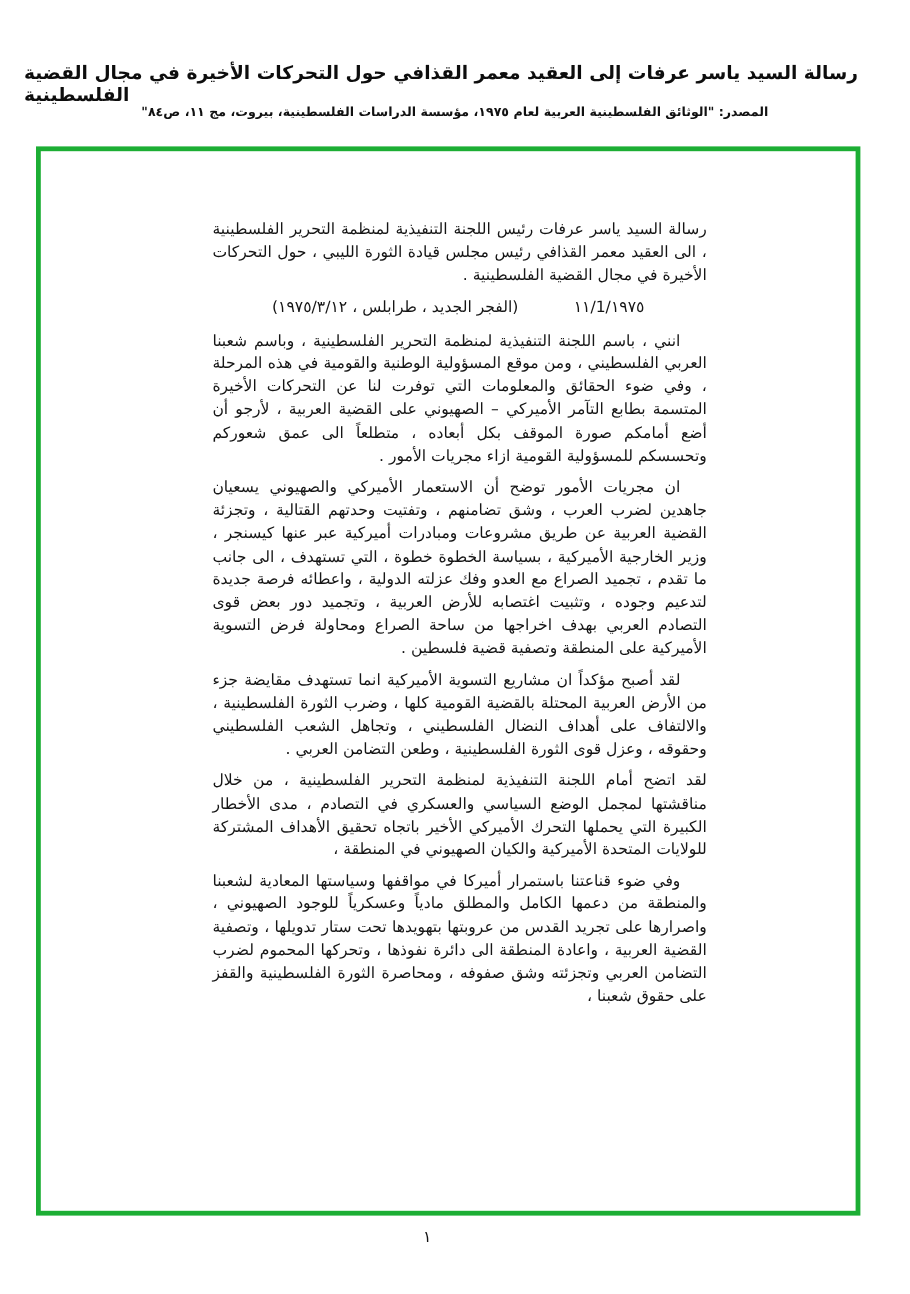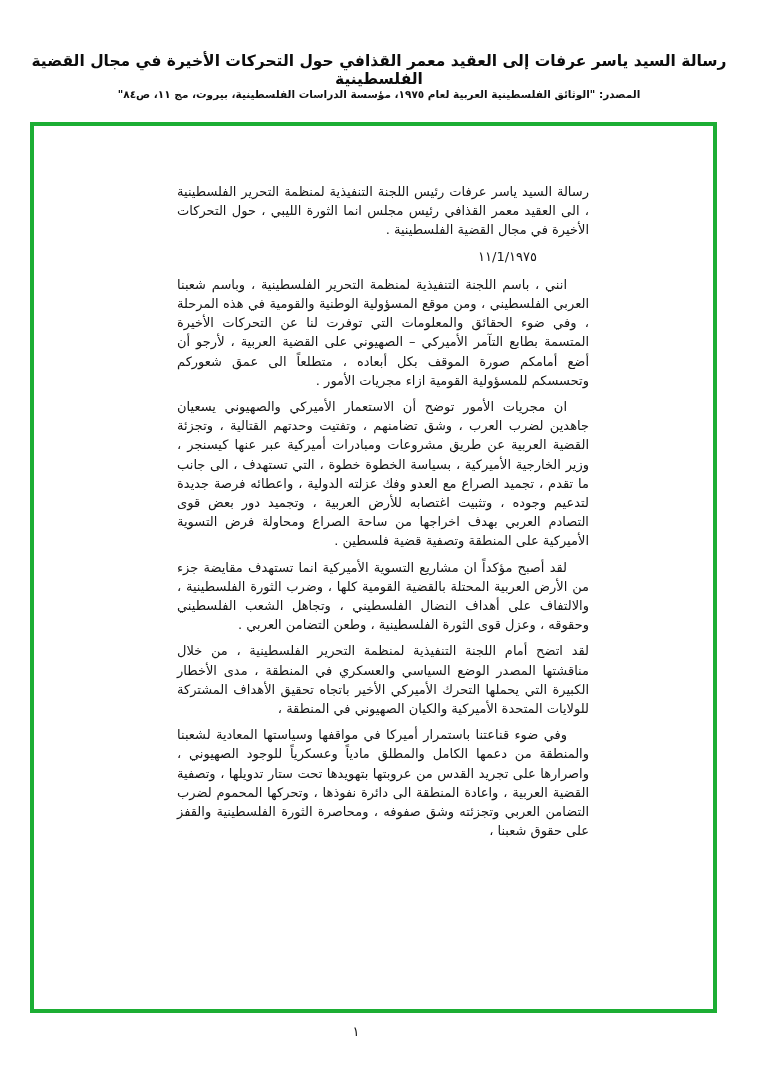--- a/index.html
+++ b/index.html
@@ -6,21 +6,21 @@
   body {
     width: 758px; height: 1078px;
     background: #ffffff;
     font-family: "DejaVu Sans", sans-serif;
     position: relative;
     overflow: hidden;
   }
   .header { position: absolute; top: 0; left: 0; width: 758px; direction: rtl; }
   .doc-title {
     position: absolute; top: 52px; left: 20px; right: 20px;
-    text-align: center; font-size: 15.5px; font-weight: bold; color: #0d0d0d;
+    text-align: left; font-size: 15.5px; font-weight: bold; color: #0d0d0d;
     direction: rtl; letter-spacing: 0;
   }
   .doc-source {
     position: absolute; top: 88px; left: 20px; right: 20px;
     text-align: center; font-size: 10.5px; font-weight: bold; color: #111;
     direction: rtl;
   }
   .green-box {
     position: absolute; left: 30px; top: 122px;
     width: 679px; height: 883px;
@@ -52,27 +52,28 @@
 </head>
 <body>
 
 <div class="header">
   <div class="doc-title">رسالة السيد ياسر عرفات إلى العقيد معمر القذافي حول التحركات الأخيرة في مجال القضية الفلسطينية</div>
   <div class="doc-source">المصدر: "الوثائق الفلسطينية العربية لعام ١٩٧٥، مؤسسة الدراسات الفلسطينية، بيروت، مج ١١، ص٨٤"</div>
 </div>
 
 <div class="green-box" style="border-color: rgb(28, 174, 52);">
   <div class="scan-area">
-    <p class="no-indent">رسالة السيد ياسر عرفات رئيس اللجنة التنفيذية لمنظمة التحرير الفلسطينية ، الى العقيد معمر القذافي رئيس مجلس انما الثورة الليبي ، حول التحركات الأخيرة في مجال القضية الفلسطينية .</p>
+    <p class="no-indent">رسالة السيد ياسر عرفات رئيس اللجنة التنفيذية لمنظمة التحرير الفلسطينية ، الى العقيد معمر القذافي رئيس مجلس قيادة الثورة الليبي ، حول التحركات الأخيرة في مجال القضية الفلسطينية .</p>
     <div class="date-row">
       <span>١٩٧٥/1/١١</span>
+      <span>(الفجر الجديد ، طرابلس ، ١٩٧٥/٣/١٢)</span>
     </div>
     <div id="paragraphs">
         <p>انني ، باسم اللجنة التنفيذية لمنظمة التحرير الفلسطينية ، وباسم شعبنا العربي الفلسطيني ، ومن موقع المسؤولية الوطنية والقومية في هذه المرحلة ، وفي ضوء الحقائق والمعلومات التي توفرت لنا عن التحركات الأخيرة المتسمة بطابع التآمر الأميركي – الصهيوني على القضية العربية ، لأرجو أن أضع أمامكم صورة الموقف بكل أبعاده ، متطلعاً الى عمق شعوركم وتحسسكم للمسؤولية القومية ازاء مجريات الأمور .</p>
         <p>ان مجريات الأمور توضح أن الاستعمار الأميركي والصهيوني يسعيان جاهدين لضرب العرب ، وشق تضامنهم ، وتفتيت وحدتهم القتالية ، وتجزئة القضية العربية عن طريق مشروعات ومبادرات أميركية عبر عنها كيسنجر ، وزير الخارجية الأميركية ، بسياسة الخطوة خطوة ، التي تستهدف ، الى جانب ما تقدم ، تجميد الصراع مع العدو وفك عزلته الدولية ، واعطائه فرصة جديدة لتدعيم وجوده ، وتثبيت اغتصابه للأرض العربية ، وتجميد دور بعض قوى التصادم العربي بهدف اخراجها من ساحة الصراع ومحاولة فرض التسوية الأميركية على المنطقة وتصفية قضية فلسطين .</p>
         <p>لقد أصبح مؤكداً ان مشاريع التسوية الأميركية انما تستهدف مقايضة جزء من الأرض العربية المحتلة بالقضية القومية كلها ، وضرب الثورة الفلسطينية ، والالتفاف على أهداف النضال الفلسطيني ، وتجاهل الشعب الفلسطيني وحقوقه ، وعزل قوى الثورة الفلسطينية ، وطعن التضامن العربي .</p>
-        <p class="no-indent">لقد اتضح أمام اللجنة التنفيذية لمنظمة التحرير الفلسطينية ، من خلال مناقشتها المصدر الوضع السياسي والعسكري في المنطقة ، مدى الأخطار الكبيرة التي يحملها التحرك الأميركي الأخير باتجاه تحقيق الأهداف المشتركة للولايات المتحدة الأميركية والكيان الصهيوني في المنطقة ،</p>
+        <p class="no-indent">لقد اتضح أمام اللجنة التنفيذية لمنظمة التحرير الفلسطينية ، من خلال مناقشتها لمجمل الوضع السياسي والعسكري في التصادم ، مدى الأخطار الكبيرة التي يحملها التحرك الأميركي الأخير باتجاه تحقيق الأهداف المشتركة للولايات المتحدة الأميركية والكيان الصهيوني في المنطقة ،</p>
         <p>وفي ضوء قناعتنا باستمرار أميركا في مواقفها وسياستها المعادية لشعبنا والمنطقة من دعمها الكامل والمطلق مادياً وعسكرياً للوجود الصهيوني ، واصرارها على تجريد القدس من عروبتها بتهويدها تحت ستار تدويلها ، وتصفية القضية العربية ، واعادة المنطقة الى دائرة نفوذها ، وتحركها المحموم لضرب التضامن العربي وتجزئته وشق صفوفه ، ومحاصرة الثورة الفلسطينية والقفز على حقوق شعبنا ،</p>
       </div>
   </div>
 </div>
 
 <div class="page-number">١</div>
 
 </body></html>

